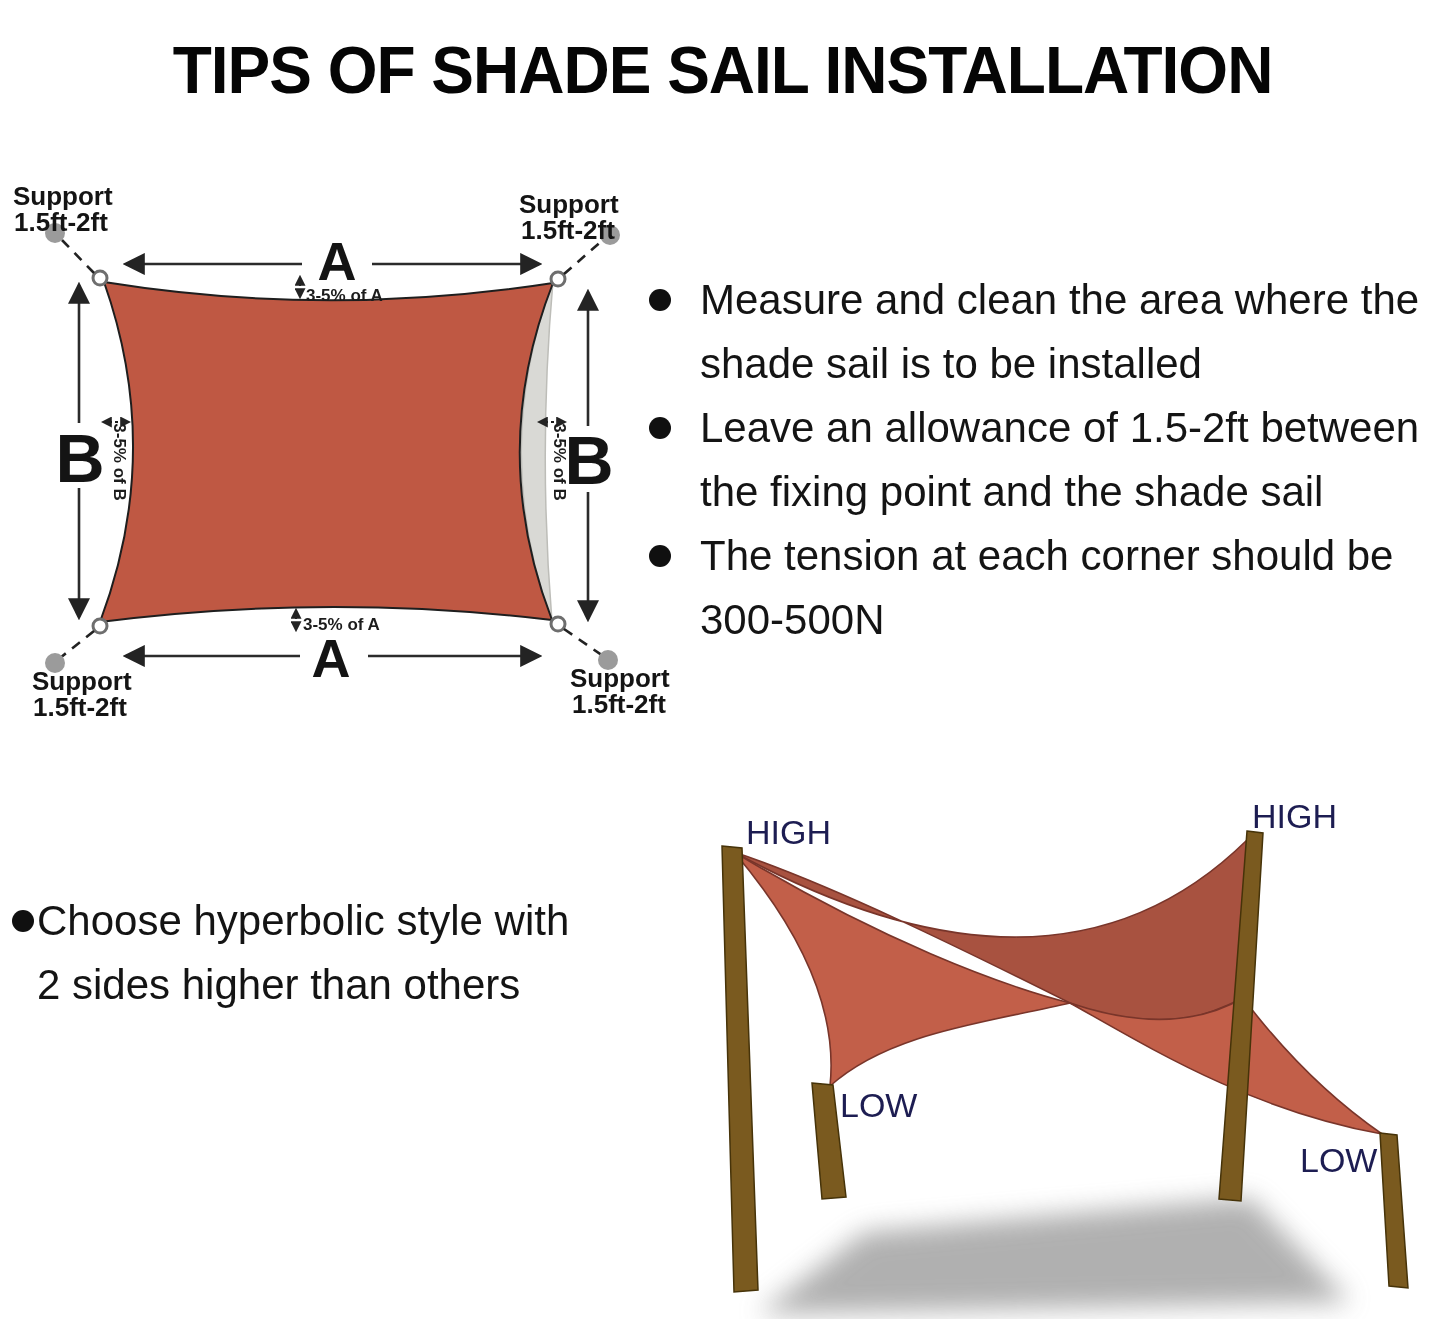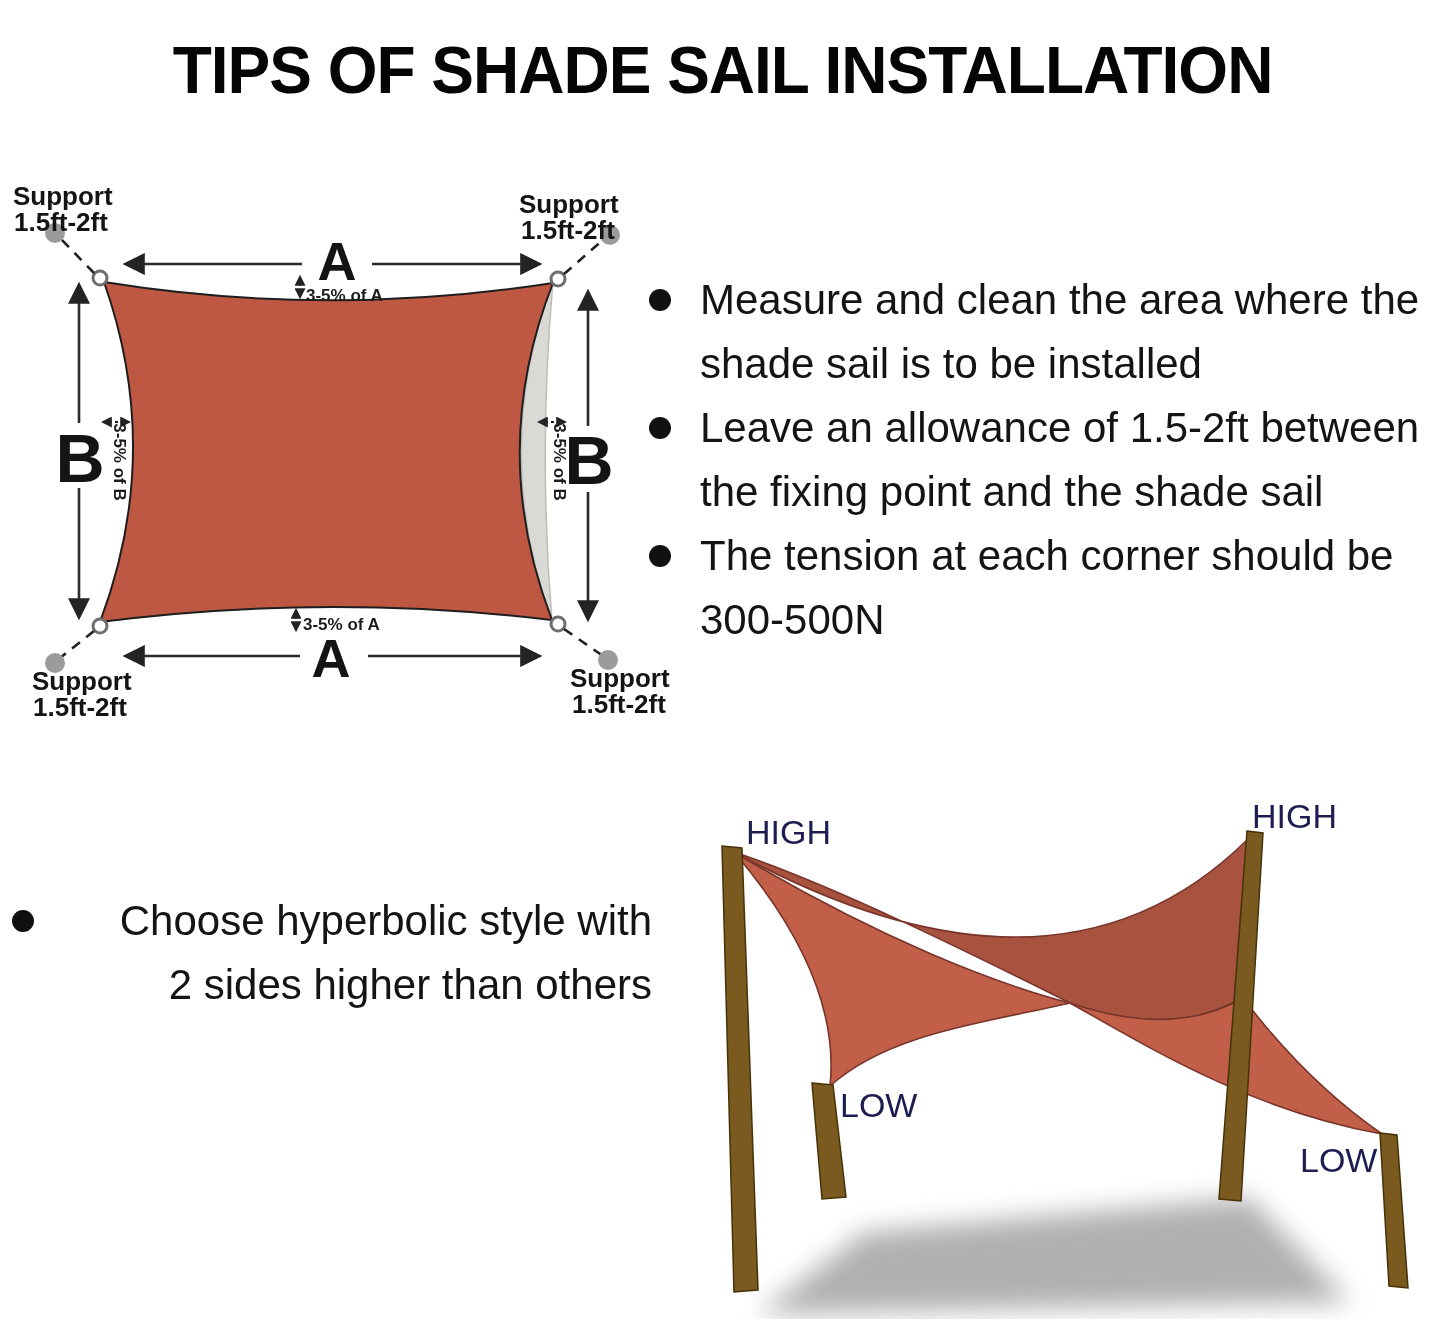--- a/index.html
+++ b/index.html
@@ -9,21 +9,21 @@
     font-size:64px;font-weight:900;letter-spacing:-1px;color:#050505;line-height:1.05;
     transform:scaleY(1.05);transform-origin:top center;white-space:nowrap;}
   .bullets{position:absolute;list-style:none;margin:0;padding:0;color:#141414;
     font-size:42px;line-height:64px;}
   .bullets li{position:relative;margin:0;}
   .bullets .dot{position:absolute;left:0;top:21px;width:22px;height:22px;border-radius:50%;background:#101010;}
   .bullets .txt{display:block;white-space:pre-line;}
   .tips-right{left:649px;top:268px;width:810px;}
   .tips-right li{padding-left:51px;}
   .tips-left{left:12px;top:889px;width:640px;}
-  .tips-left li{padding-left:25px;text-align:right;}
+  .tips-left li{padding-left:25px;}
   svg text{font-family:"Liberation Sans",sans-serif;}
   .dim-letter{font-weight:800;fill:#141414;}
   .pct-label{font-size:17px;font-weight:700;fill:#1c1c1c;}
   .support-label{font-size:26px;font-weight:700;fill:#141414;}
   .hl-label{font-size:34px;font-weight:400;}
 </style>
 </head>
 <body>
 
 <div class="canvas">

